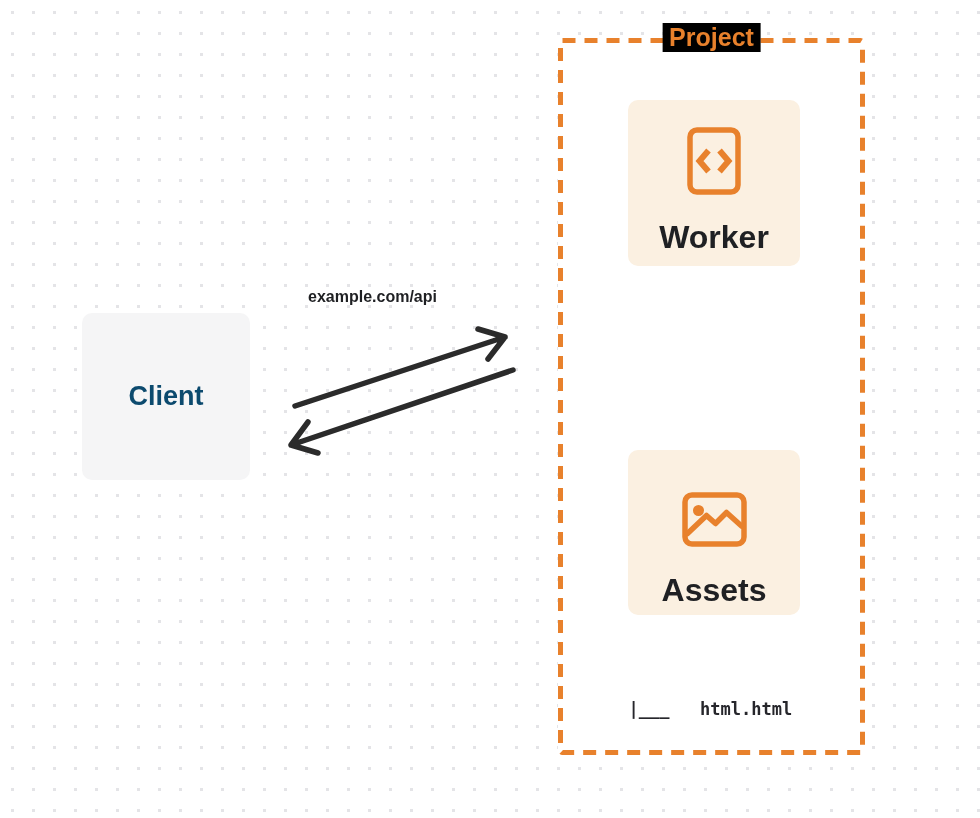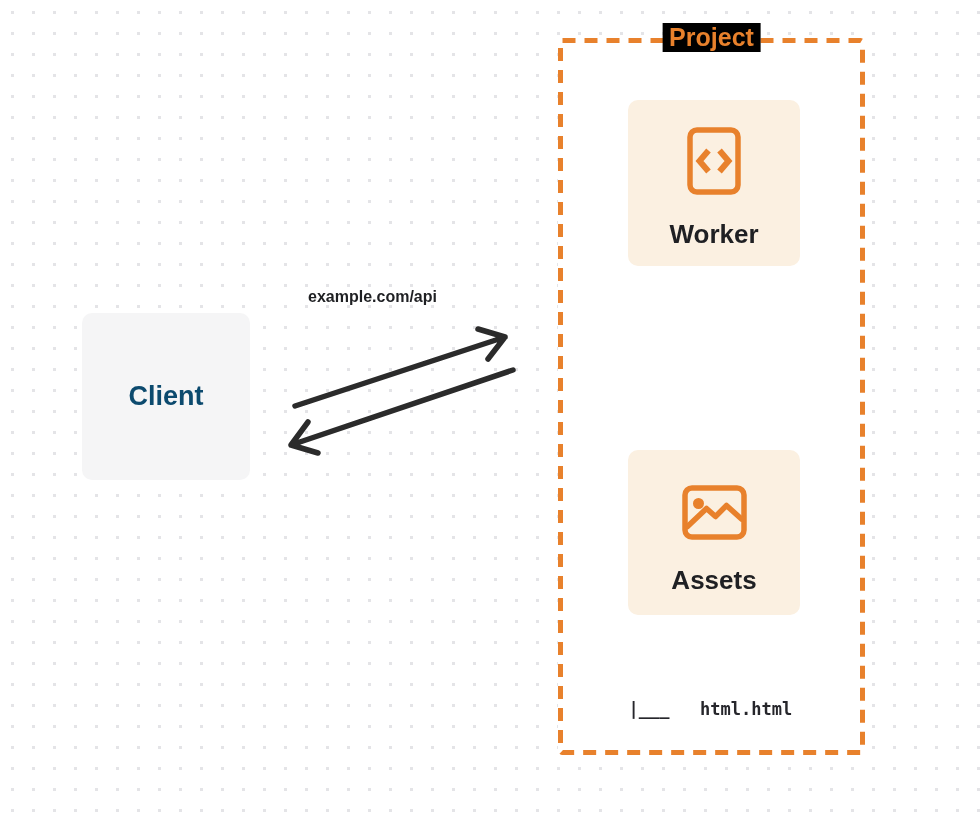--- a/index.html
+++ b/index.html
@@ -47,22 +47,22 @@
     color: #E8812C; font-size: 25px; font-weight: 700; white-space: nowrap;
   }
 
   
   .card {
     position: absolute; width: 172px; box-sizing: border-box;
     background: #FBF0E1; border-radius: 10px;
     display: flex; flex-direction: column; align-items: center;
   }
   .worker-card { left: 70px; top: 62px;  height: 166px; padding-top: 27px; }
-  .assets-card { left: 70px; top: 412px; height: 165px; padding-top: 35px; }
-  .card-label { font-size: 26px; font-weight: 700; color: #1F2023; }
+  .assets-card { left: 70px; top: 412px; height: 165px; padding-top: 35px; justify-content: center; }
+  .card-label { font-size: 32px; font-weight: 700; color: #1F2023; }
   .worker-card .card-label { margin-top: 24px; }
   .assets-card .card-label { margin-top: 25px; }
   .icon-stroke { fill: none; stroke: #E8812C; }
 
   
   .file-tree {
     position: absolute; left: 50px; top: 619px;
     font-family: "DejaVu Sans Mono", "Liberation Mono", monospace;
     font-size: 17px; line-height: 21px; font-weight: 700;
     color: #26262B; white-space: pre;

